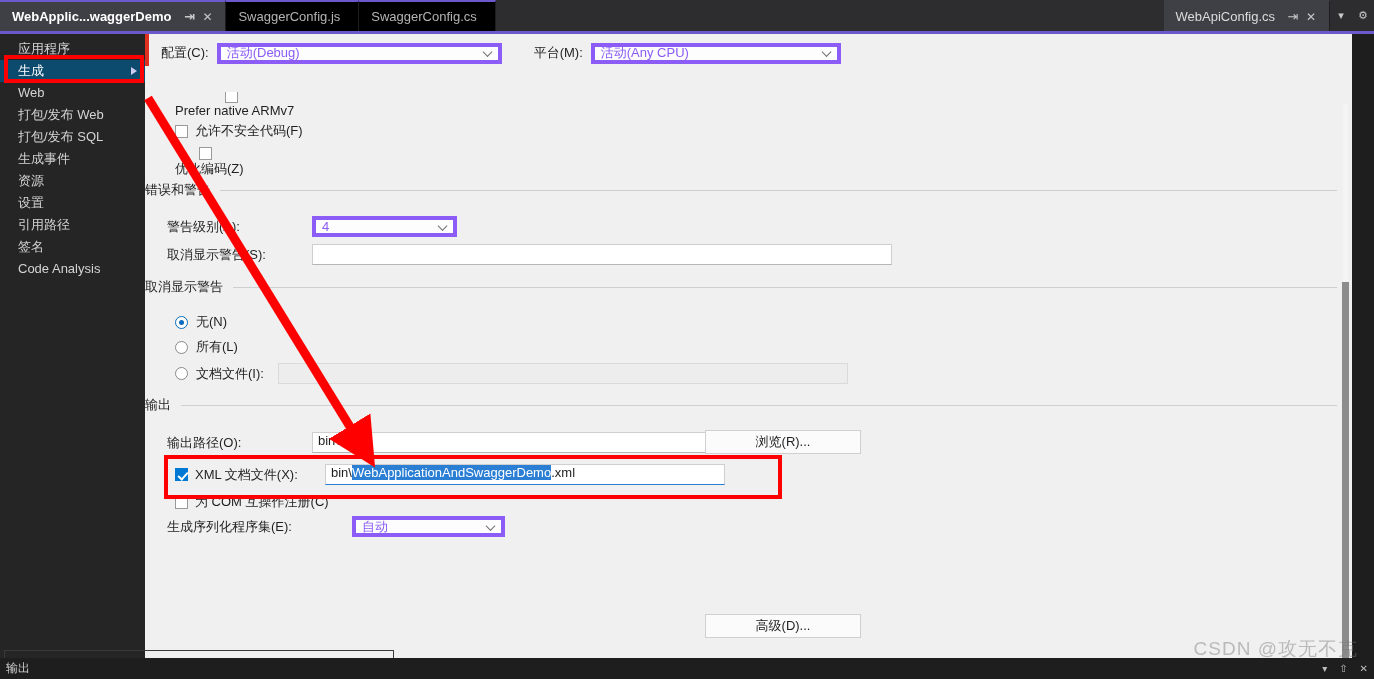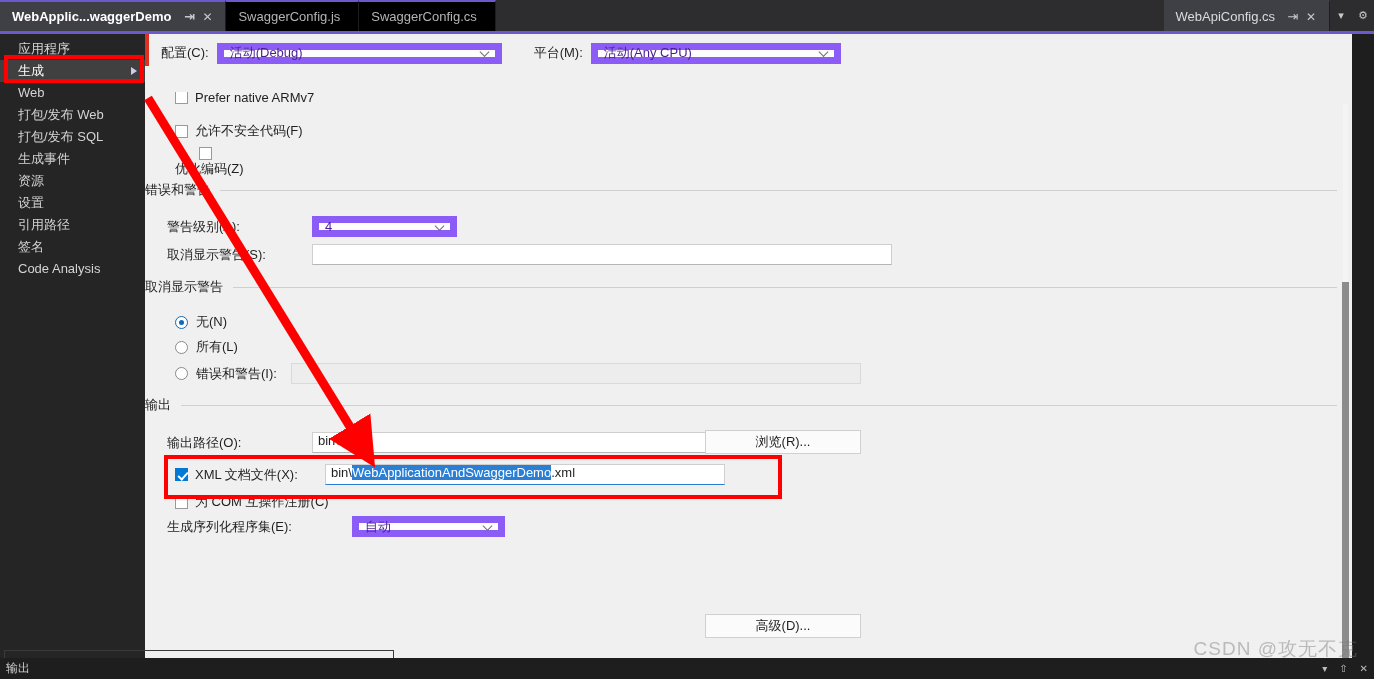--- a/index.html
+++ b/index.html
@@ -77,21 +77,21 @@
   }
   .nav-item {
     height: 22px; line-height: 22px;
     padding-left: 18px;
     font-size: 13px;
     color: #d4d4d4;
     white-space: nowrap;
     position: relative;
   }
   .nav-item.selected {
-    background: #404040;
+    background: #0c4a6e;
     color: #ffffff;
   }
   .nav-item.selected::after {
     content: "";
     position: absolute; right: 8px; top: 7px;
     border-left: 6px solid #cfcaf0;
     border-top: 4px solid transparent;
     border-bottom: 4px solid transparent;
   }
 
@@ -112,25 +112,25 @@
     position: absolute; left: 0; top: 6px; width: 1229px; height: 26px;
     display: flex; align-items: center;
     font-size: 13px;
   }
   .cfg-label { margin-left: 16px; margin-right: 8px; white-space: nowrap; }
   #platform-label { margin-left: 32px; }
   .combo {
     position: relative;
     height: 21px;
     background: #fdfdfd;
-    border: 7px solid #8b5cf6;
+    border: 4px solid #8b5cf6;
     display: flex; align-items: center;
     font-size: 13px;
     padding-left: 6px;
-    color: #4c1d95;
+    color: #8b5cf6;
   }
   .combo .arrow {
     position: absolute; right: 7px; top: 50%;
     width: 7px; height: 7px;
     border-left: 1.3px solid #707070;
     border-bottom: 1.3px solid #707070;
     transform: translateY(-65%) rotate(-45deg);
   }
   #config-combo { width: 285px; }
   #platform-combo { width: 250px; }
@@ -353,21 +353,21 @@
       </div>
       <span class="cfg-label" id="platform-label">平台(M):</span>
       <div class="combo" id="platform-combo">
         <span>活动(Any CPU)</span>
         <span class="arrow"></span>
       </div>
     </div>
 
     <div id="topline"></div>
 
-    <div class="chkrow" style="left:30px; top:56px;">
+    <div class="chkrow" style="left:30px; top:56px;flex-direction:column;">
       <span class="chkbox"></span>
       <span>Prefer native ARMv7</span>
     </div>
     <div id="clip-mask"></div>
 
     <div class="chkrow" style="left:30px; top:88px;">
       <span class="chkbox"></span>
       <span>允许不安全代码(F)</span>
     </div>
     <div class="chkrow" style="left:30px; top:113px;flex-direction:column;">
@@ -403,21 +403,21 @@
     <div class="radiorow" style="left:30px; top:279px;">
       <span class="radio on"></span>
       <span>无(N)</span>
     </div>
     <div class="radiorow" style="left:30px; top:304px;">
       <span class="radio"></span>
       <span>所有(L)</span>
     </div>
     <div class="radiorow" style="left:30px; top:329px;">
       <span class="radio"></span>
-      <span>错误和警告(I):</span>
+      <span>文档文件(I):</span>
       <div class="textinput disabled" style="width:570px; margin-left:14px;">
         <span></span>
       </div>
     </div>
 
     <div class="group" style="left:0px; top:362px;">
       <span class="gtitle">输出</span>
       <span class="grule"></span>
     </div>
 

